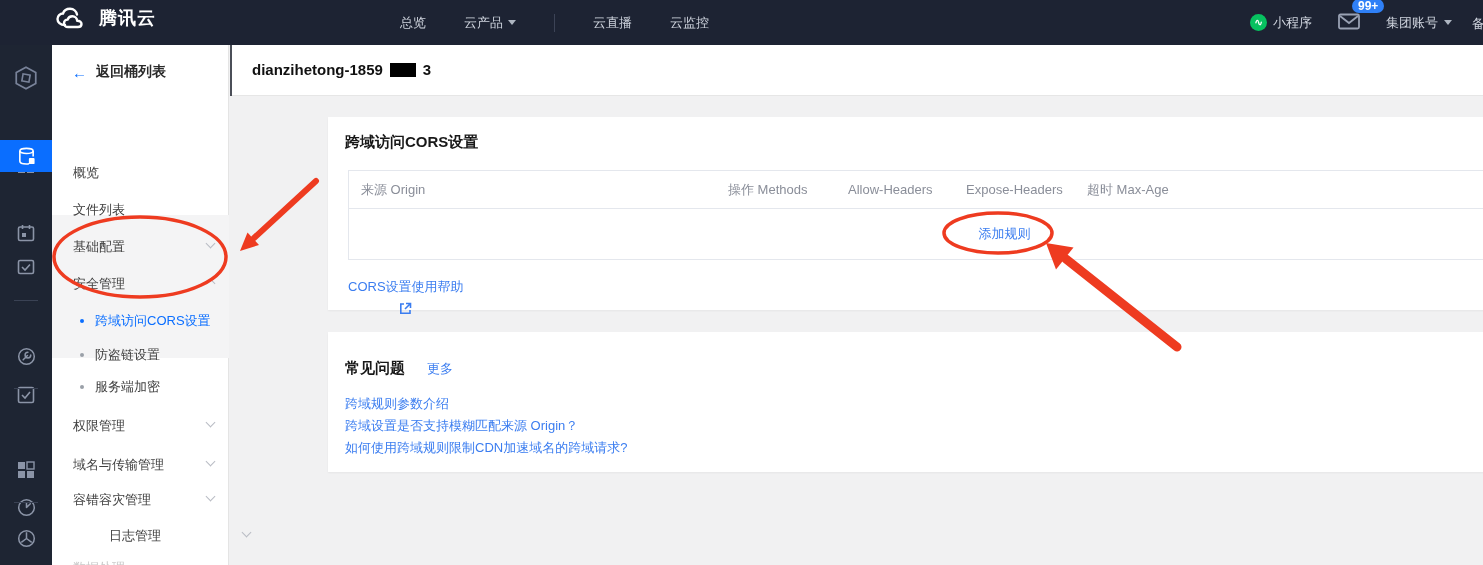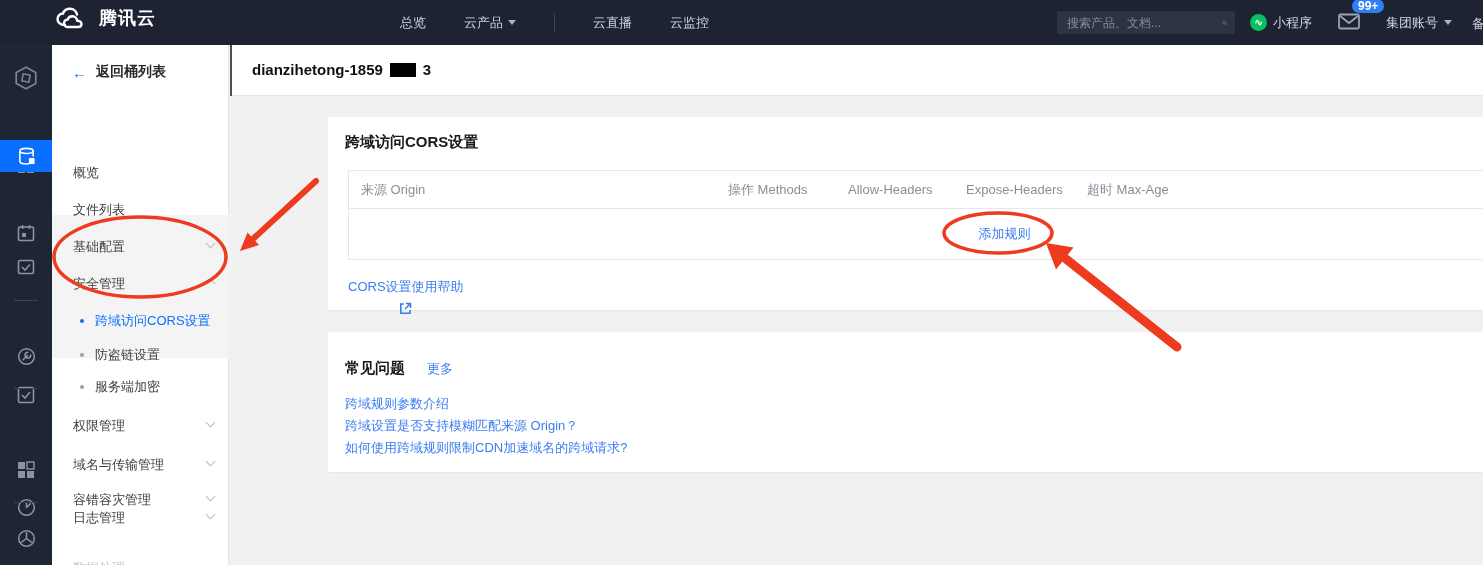--- a/index.html
+++ b/index.html
@@ -84,27 +84,20 @@
   <div class="topnav">
     <span class="navitem">总览</span>
     <span class="navitem">
         <span>云产品</span>
         <span class="caret-down"></span>
       </span>
     <span class="topnav-divider"></span>
     <span class="navitem">云直播</span>
     <span class="navitem">云监控</span>
   </div>
-  <div class="searchbox">
-    <input type="text" placeholder="搜索产品、文档..." style="">
-    <svg class="search-glyph" width="14" height="14" viewBox="0 0 14 14">
-      <circle cx="6" cy="6" r="4.4" fill="none" stroke="#8a93a6" stroke-width="1.5"></circle>
-      <line x1="9.4" y1="9.4" x2="13" y2="13" stroke="#8a93a6" stroke-width="1.5" stroke-linecap="round"></line>
-    </svg>
-  </div>
   <div class="top-right">
     <span class="minipro">
       <span class="minipro-dot">∿</span>
       <span>小程序</span>
     </span>
     <span class="mailwrap">
       <svg width="22" height="17" viewBox="0 0 22 17">
         <rect x="1" y="1.5" width="20" height="14" rx="1.5" fill="none" stroke="#99a1b3" stroke-width="1.8"></rect>
         <path d="M2 3 L11 10 L20 3" fill="none" stroke="#99a1b3" stroke-width="1.8"></path>
       </svg>
@@ -229,21 +222,21 @@
       <span class="chev down"></span>
     </div>
   <div class="side-item" style="top:409px;">
       <span class="lbl">域名与传输管理</span>
       <span class="chev down"></span>
     </div>
   <div class="side-item" style="top:444px;">
       <span class="lbl">容错容灾管理</span>
       <span class="chev down"></span>
     </div>
-  <div class="side-item" style="top:462px;">
+  <div class="side-item" style="top:480px;margin-left:36px;">
       <span class="lbl">日志管理</span>
       <span class="chev down"></span>
     </div>
 
   <div class="side-item faint" style="top:512px;">
       <span class="lbl">数据处理</span>
     </div>
 </div>
 
 <div class="resize-handle"></div>

